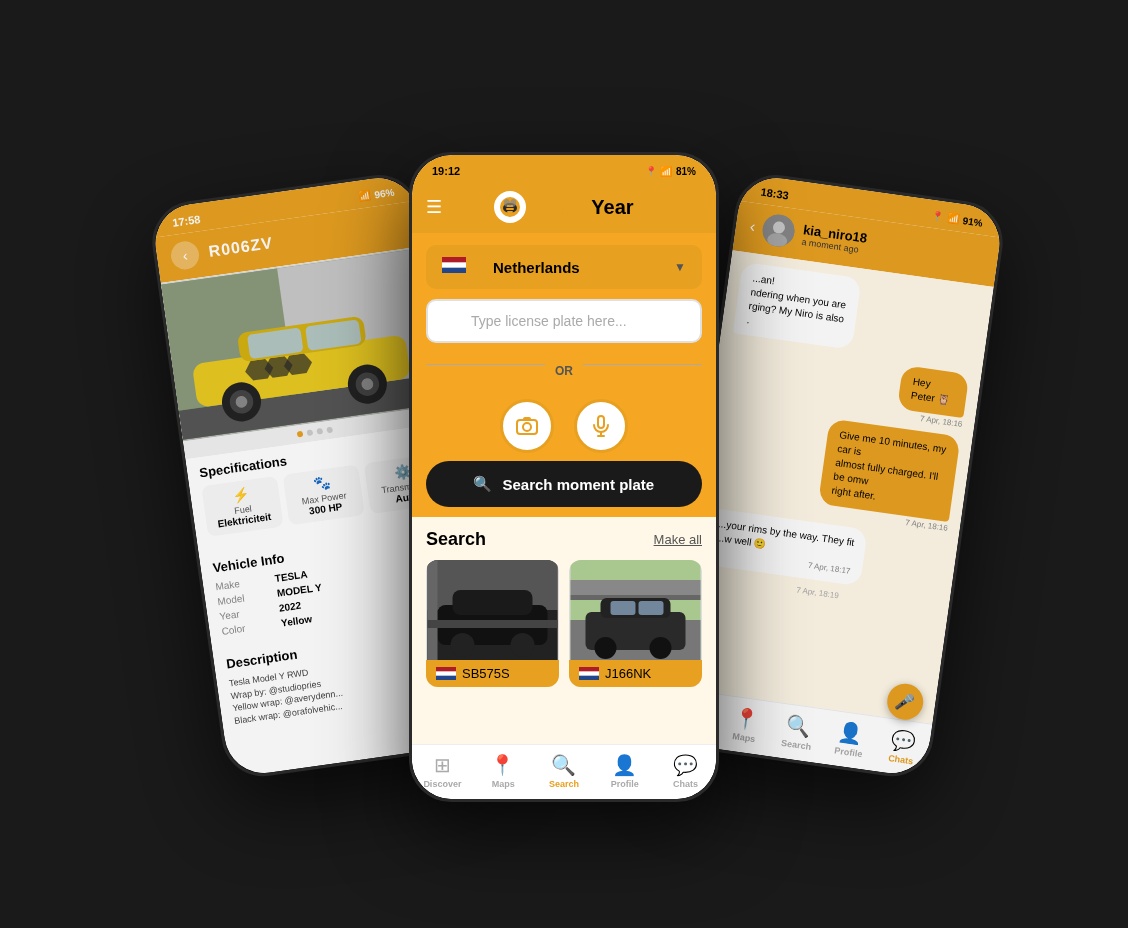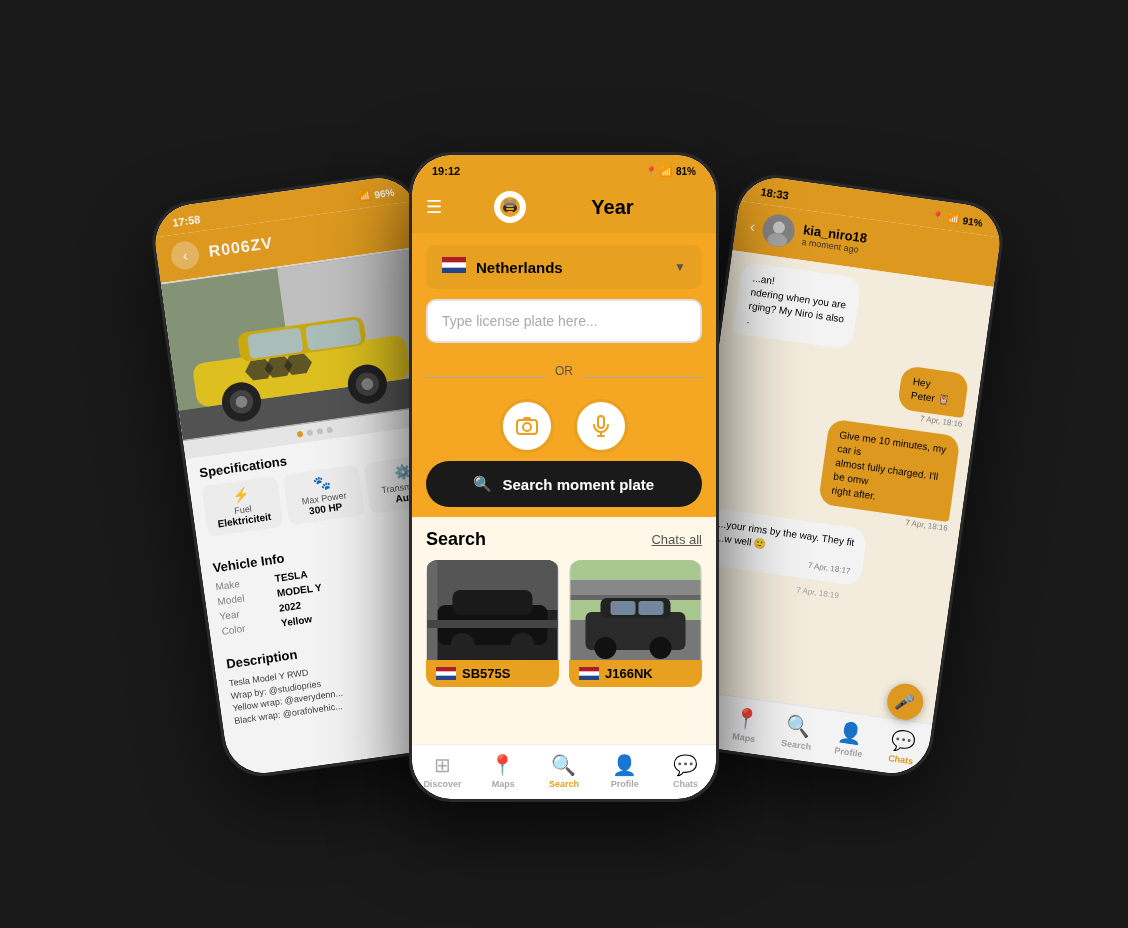--- a/index.html
+++ b/index.html
@@ -145,44 +145,44 @@
       background: #F5A623;
     }
 
     .country-selector {
       background: #E8A020;
       border: 2px solid #E8A020;
       border-radius: 10px;
       padding: 10px 14px;
       display: flex;
       align-items: center;
-      gap: 10px;
+      gap: 27px;
       margin-bottom: 10px;
     }
     .country-name { font-size: 15px; font-weight: 600; color: #000; }
 
     .license-input {
       background: #fff;
       border: 2px solid #e0e0e0;
       border-radius: 10px;
       padding: 12px 14px;
       font-size: 14px;
       color: #999;
       margin-bottom: 8px;
       width: 100%;
     }
 
     .or-divider {
       display: flex;
-      align-items: flex-end;
+      align-items: flex-start;
       gap: 10px;
       margin: 21px 0;
       color: #555;
       font-size: 12px;
-      font-weight: 400;
+      font-weight: 700;
     }
     .or-divider::before, .or-divider::after {
       content: '';
       flex: 1;
       height: 1px;
       background: #aaa;
     }
 
     .icon-buttons {
       display: flex;
@@ -254,21 +254,21 @@
       position: relative;
       cursor: pointer;
     }
     .history-card-label {
       background: #E8A020;
       padding: 6px 10px;
       display: flex;
       align-items: center;
       gap: 6px;
       font-size: 13px;
-      font-weight: 700;
+      font-weight: 400;
       color: #000;
     }
 
     
     .bottom-nav {
       background: #fff;
       display: flex;
       justify-content: space-around;
       align-items: center;
       padding: 8px 0 10px;
@@ -642,21 +642,21 @@
                 <rect width="24" height="16" rx="2" fill="#fff"></rect>
                 <rect width="24" height="5.33" fill="#AE1C28"></rect>
                 <rect y="10.67" width="24" height="5.33" fill="#21468B"></rect>
               </svg>
             </span>
             <span class="country-name">Netherlands</span>
             <span style="margin-left:auto; color:#555; font-size:12px;">▼</span>
           </div>
 
           <div class="license-input">
-            <span style="color:#aaa;font-size:14px;">Type license plate here...</span>
+            <span style="color:#aaa;font-size:14px;margin-left:29px;">Type license plate here...</span>
           </div>
 
           <div class="or-divider">
             <span>OR</span>
           </div>
 
           <div class="icon-buttons">
             <div class="icon-btn">
               <svg width="24" height="24" viewBox="0 0 24 24" fill="none" xmlns="http://www.w3.org/2000/svg">
                 <rect x="2" y="6" width="20" height="14" rx="3" stroke="#E8A020" stroke-width="2" fill="none"></rect>
@@ -676,21 +676,21 @@
 
           <div class="search-btn">
             <span>🔍</span>
             <span>Search moment plate</span>
           </div>
         </div>
 
         <div class="history-section">
           <div class="history-header">
             <span class="history-title">Search</span>
-            <span class="view-all">Chats all</span>
+            <span class="view-all">Make all</span>
           </div>
           <div class="history-grid">
 
             <div class="history-card">
               <div style="height:100px;overflow:hidden;">
                 <svg width="100%" height="100" viewBox="0 0 130 100" xmlns="http://www.w3.org/2000/svg">
                   <rect width="130" height="100" fill="#333"></rect>
                   <rect width="130" height="50" fill="#555"></rect>
                   <rect y="50" width="130" height="50" fill="#222"></rect>
 

